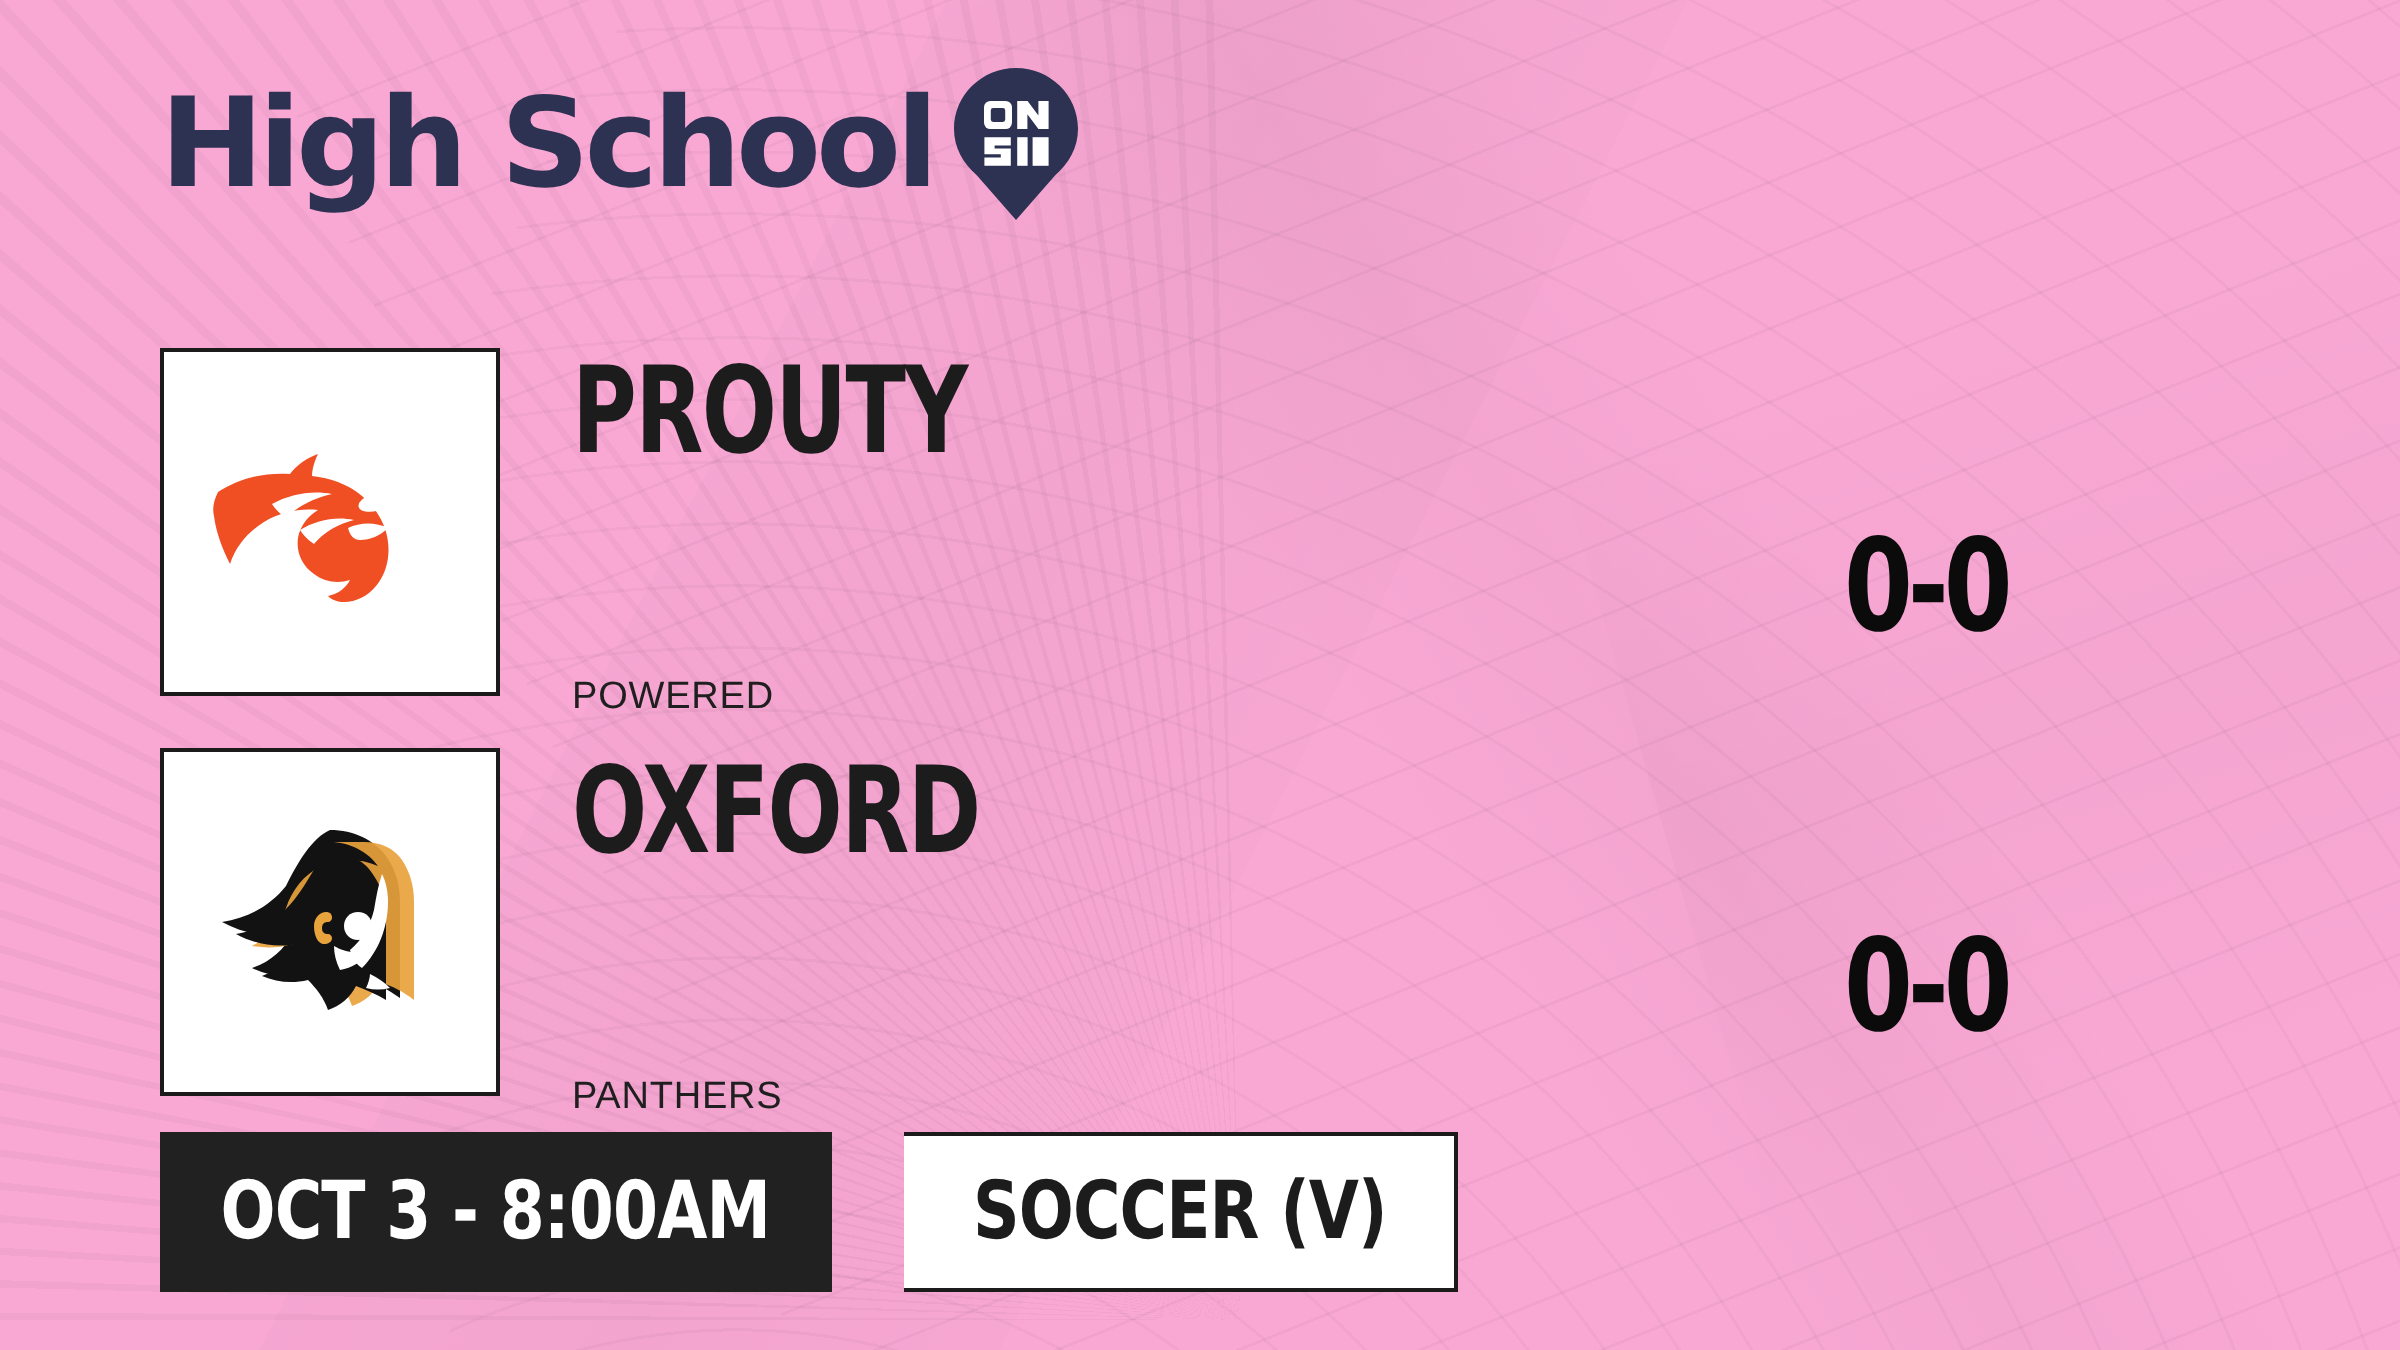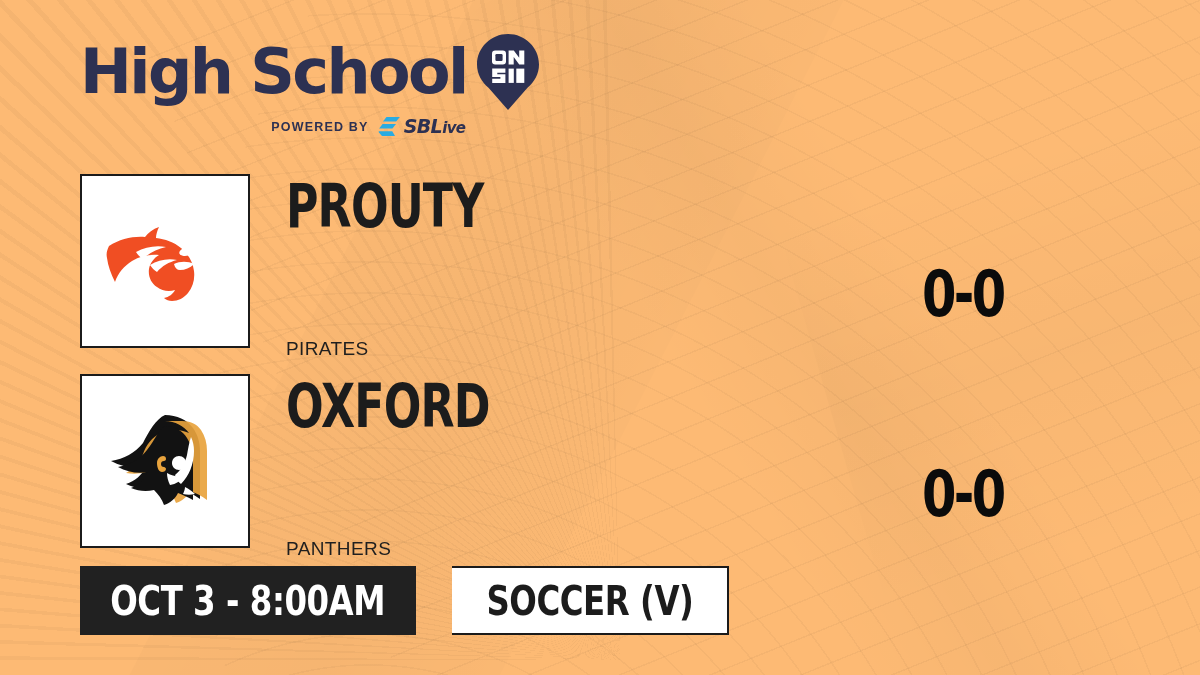--- a/index.html
+++ b/index.html
@@ -7,21 +7,21 @@
   html, body {
     width:1200px; height:675px;
     overflow:hidden;
     background:#ffffff;
     font-family:"Liberation Sans", sans-serif;
   }
 
   #stage {
     position:relative;
     width:1200px; height:675px;
-    background:#fdba74;
+    background:#f9a8d4;
     overflow:hidden;
   }
 
   
   .bg-layer { position:absolute; inset:0; pointer-events:none; }
 
   .bg-fan-left {
     position:absolute; left:-380px; top:-340px;
     width:1000px; height:1000px;
     background:repeating-conic-gradient(from 0deg at 100% 100%,
@@ -171,21 +171,21 @@
     transform-origin:left center;
     white-space:nowrap;
   }
   #score-away { top:262px; }
   #score-home { top:462px; }
 
   
   #banner {
     position:absolute;
     left:80px; top:566px;
-    height:69px;
+    height:80px;
     display:flex;
     align-items:stretch;
   }
   .banner-seg {
     display:flex; align-items:center; justify-content:center;
     font-family:"DejaVu Sans Condensed","DejaVu Sans", sans-serif;
     font-weight:bold;
     font-size:40px;
     letter-spacing:-0.5px;
     line-height:1;
@@ -231,31 +231,20 @@
             <rect x="18.4" y="20" width="7.2" height="7" rx="1.2" fill="#2d3152"></rect>
             <path d="M31.6 16.5h5.2l5.4 7.2v-7.2h5.1v14h-5.1l-5.5-7.4v7.4h-5.1z"></path>
             <path d="M15.2 34.6h13.2v4.1h-8.1v1.6h8.1v8.6H15.2v-4.2h8.2v-1.6h-8.2z"></path>
             <rect x="31.6" y="34.6" width="5.2" height="14.3"></rect>
             <rect x="39.3" y="34.6" width="8" height="14.3"></rect>
           </g>
         </svg>
       </span>
     </div>
 
-    <div class="powered-row">
-      <span class="powered-label">POWERED BY</span>
-      <span class="sblive-lockup">
-        <svg class="sblive-mark" viewBox="0 0 26 22" xmlns="http://www.w3.org/2000/svg">
-          <path d="M25 0H9.5L5.5 5.2h15.2z" fill="#29ABE2"></path>
-          <path d="M20.5 8.2H5L1 13.4h15.4z" fill="#29ABE2"></path>
-          <path d="M16.2 16.6H0.8l-.5.7 4 4.7h15.1z" fill="#29ABE2"></path>
-        </svg>
-        <span class="sblive-word"><span>SBL</span><span class="lower">ive</span></span>
-      </span>
-    </div>
   </div>
 
   <div class="team-row" id="row-away">
     <div class="logo-box">
       <svg width="118" height="86" viewBox="0 0 118 86">
         <g fill="#F04E23">
           <path d="M3 28c11-7 24-10 36-9 3-4 8-8 14-10-2 4-3 8-3 11 9 1 18 4 25 10 7 6 12 14 13 23 1 8-1 16-6 22-4 5-10 8-16 8-3 0-6-1-8-3 5-1 9-4 11-8-6 2-13 1-18-3-6-4-9-11-8-18 1-6 5-11 10-14-9-1-19 1-27 6-8 5-14 12-17 21C5 56 2 48 1 40c-1-4 0-8 2-12z"></path>
           <path d="M58 9c3-3 7-6 12-7-2 4-4 8-4 12-3-2-5-4-8-5z" opacity="0"></path>
         </g>
         <g fill="#ffffff">
@@ -281,21 +270,21 @@
           <path d="M72 45c4 0 7 3 7 7s-3 7-7 7-7-3-7-7 3-7 7-7z"></path>
           <path d="M60 62c5 3 11 4 17 3-3 5-8 8-14 9-2-4-3-8-3-12z"></path>
           <path d="M78 76c4 2 7 4 10 7-4 1-8 1-12 0 1-2 2-5 2-7z"></path>
         </g>
         <path d="M50 52c0-4 3-7 6-7 2 0 3 1 3 3 0 1-1 2-2 2-2 0-3 1-3 3s1 3 3 3c1 0 2 1 2 2 0 2-2 3-4 3-3 0-5-4-5-9z" fill="#E8A33D"></path>
       </svg>
     </div>
   </div>
 
   <div class="team-name" id="name-away">PROUTY</div>
-  <div class="team-mascot" id="mascot-away">PIRATES</div>
+  <div class="team-mascot" id="mascot-away">POWERED</div>
   <div class="score" id="score-away">0-0</div>
 
   <div class="team-name" id="name-home">OXFORD</div>
   <div class="team-mascot" id="mascot-home">PANTHERS</div>
   <div class="score" id="score-home">0-0</div>
 
   <div id="banner">
     <div class="banner-seg" id="banner-datetime">
       <span class="seg-inner">OCT 3 - 8:00AM</span>
     </div>

